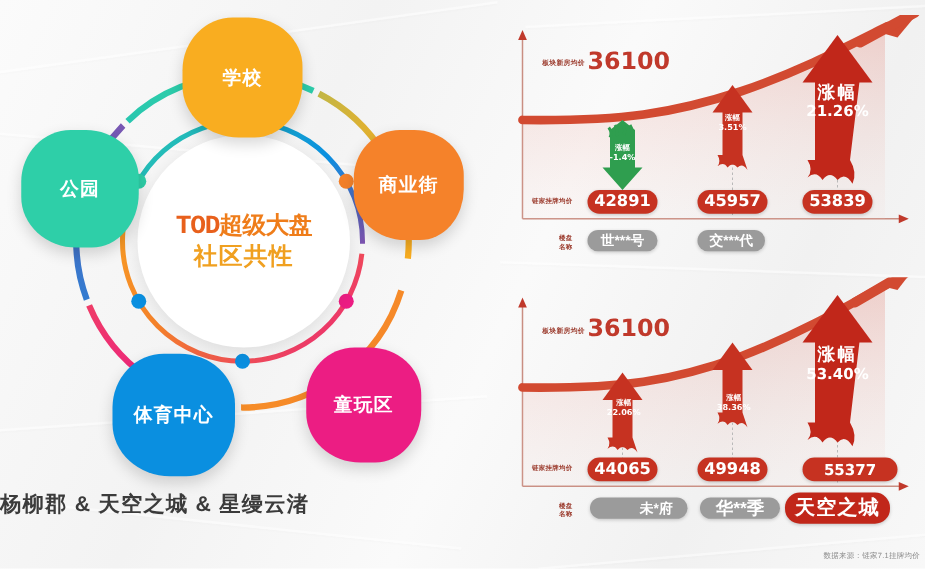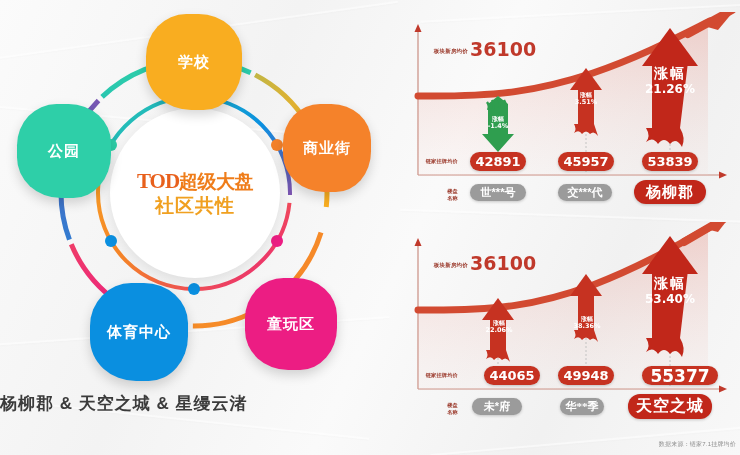--- a/index.html
+++ b/index.html
@@ -16,21 +16,21 @@
   .texture i{position:absolute;display:block;background:rgba(255,255,255,.85);
      box-shadow:0 1px 2px rgba(0,0,0,.035);}
   
   #diagram{position:absolute;left:0;top:0;width:388px;height:455px;}
   .ring-svg{position:absolute;left:0;top:0;}
   .inner-circle{position:absolute;left:110px;top:108px;width:170px;height:170px;border-radius:50%;
      background:#ffffff;box-shadow:0 4px 14px rgba(0,0,0,.09);}
   .center-text{position:absolute;left:110px;top:108px;width:170px;height:170px;
      display:flex;flex-direction:column;align-items:center;justify-content:center;line-height:1.12;}
   .center-line1{font-size:19px;font-weight:700;color:#ef7d1a;letter-spacing:-.5px;white-space:nowrap;}
-  .center-line1 .tod{color:#e8601c;font-size:21px;font-weight:800;font-family:Liberation Serif, serif;letter-spacing:-1px;text-align:center;}
+  .center-line1 .tod{color:#e8601c;font-size:21px;font-weight:800;font-family:Liberation Mono, monospace;letter-spacing:-1px;text-align:center;}
   .center-line2{font-size:19px;font-weight:700;color:#f0a020;letter-spacing:1px;margin-top:2px;white-space:nowrap;}
 
   .node{position:absolute;width:96px;height:96px;display:flex;align-items:center;justify-content:center;
         color:#fff;font-size:15px;font-weight:700;letter-spacing:1px;
         box-shadow:0 5px 12px rgba(0,0,0,.16);}
   .hexish{
     border-radius:42% 45% 40% 47% / 44% 41% 46% 43%;
   }
   .n-school  {left:146px;top:14px;  background:#f9ad20;}
   .n-street  {left:283px;top:104px; background:#f5822a;width:88px;height:88px;}
@@ -210,21 +210,20 @@
       <div class="pill" style="left:82px;top:140px;width:56px;height:19px;font-size:13px;">42891</div>
       <div class="pill" style="left:170px;top:140px;width:56px;height:19px;font-size:13px;">45957</div>
       <div class="pill" style="left:254px;top:140px;width:56px;height:19px;font-size:13px;">53839</div>
 
       <div class="cap-axis" style="left:28px;top:176px;width:42px;">
         <div>楼盘</div>
         <div>名称</div>
       </div>
       <div class="pill grey" style="left:82px;top:172px;width:56px;height:17px;font-size:11px;">世***号</div>
       <div class="pill grey" style="left:170px;top:172px;width:54px;height:17px;font-size:11px;">交***代</div>
-      <div class="pill hl" style="left:246px;top:168px;width:72px;height:24px;font-size:15px;letter-spacing:1px;font-family:'Liberation Sans',sans-serif;">杨柳郡</div>
     </div>
 
     <div class="chart c2">
       <svg width="352" height="215" viewBox="0 0 352 215">
         <defs>
           <linearGradient id="fill2" x1="0" y1="0" x2="0" y2="1">
             <stop offset="0%" stop-color="#e2796a" stop-opacity=".30"></stop>
             <stop offset="100%" stop-color="#f4d9d3" stop-opacity=".12"></stop>
           </linearGradient>
         </defs>
@@ -262,29 +261,29 @@
       <div class="arrowlabel" style="left:180px;top:74px;width:38px;margin-top:20px;">
         <div style="font-size:6px;">涨幅</div>
         <div style="font-size:6.5px;font-family:'DejaVu Sans',sans-serif;">38.36%</div>
       </div>
       <div class="arrowlabel" style="left:250px;top:54px;width:64px;">
         <div style="font-size:14px;letter-spacing:2px;">涨幅</div>
         <div style="font-size:12px;font-family:'DejaVu Sans',sans-serif;margin-top:1px;">53.40%</div>
       </div>
 
       <div class="cap-axis" style="left:28px;top:150px;width:42px;">链家挂牌均价</div>
-      <div class="pill" style="left:96px;top:144px;width:56px;height:19px;font-size:13px;">44065</div>
+      <div class="pill" style="left:82px;top:144px;width:56px;height:19px;font-size:13px;">44065</div>
       <div class="pill" style="left:170px;top:144px;width:56px;height:19px;font-size:13px;">49948</div>
-      <div class="pill" style="left:254px;top:144px;width:76px;height:19px;font-size:17px;">55377</div>
+      <div class="pill" style="left:254px;top:144px;width:76px;height:19px;font-size:12px;">55377</div>
 
       <div class="cap-axis" style="left:28px;top:180px;width:42px;">
         <div>楼盘</div>
         <div>名称</div>
       </div>
-      <div class="pill grey" style="left:84px;top:176px;width:50px;height:17px;font-size:11px;">未*府</div>
-      <div class="pill grey" style="left:172px;top:176px;width:44px;height:17px;font-size:11px;font-family:Liberation Serif, serif;">华**季</div>
+      <div class="pill grey" style="left:84px;top:176px;width:50px;height:17px;font-size:11px;padding-left:28px;">未*府</div>
+      <div class="pill grey" style="left:172px;top:176px;width:64px;height:17px;font-size:14px;">华**季</div>
       <div class="pill hl" style="left:240px;top:172px;width:84px;height:25px;font-size:16px;letter-spacing:1px;font-family:'Liberation Sans',sans-serif;">天空之城</div>
     </div>
 
     <div class="src">数据来源：链家7.1挂牌均价</div>
   </div>
 
 </div>
 
 </body></html>

